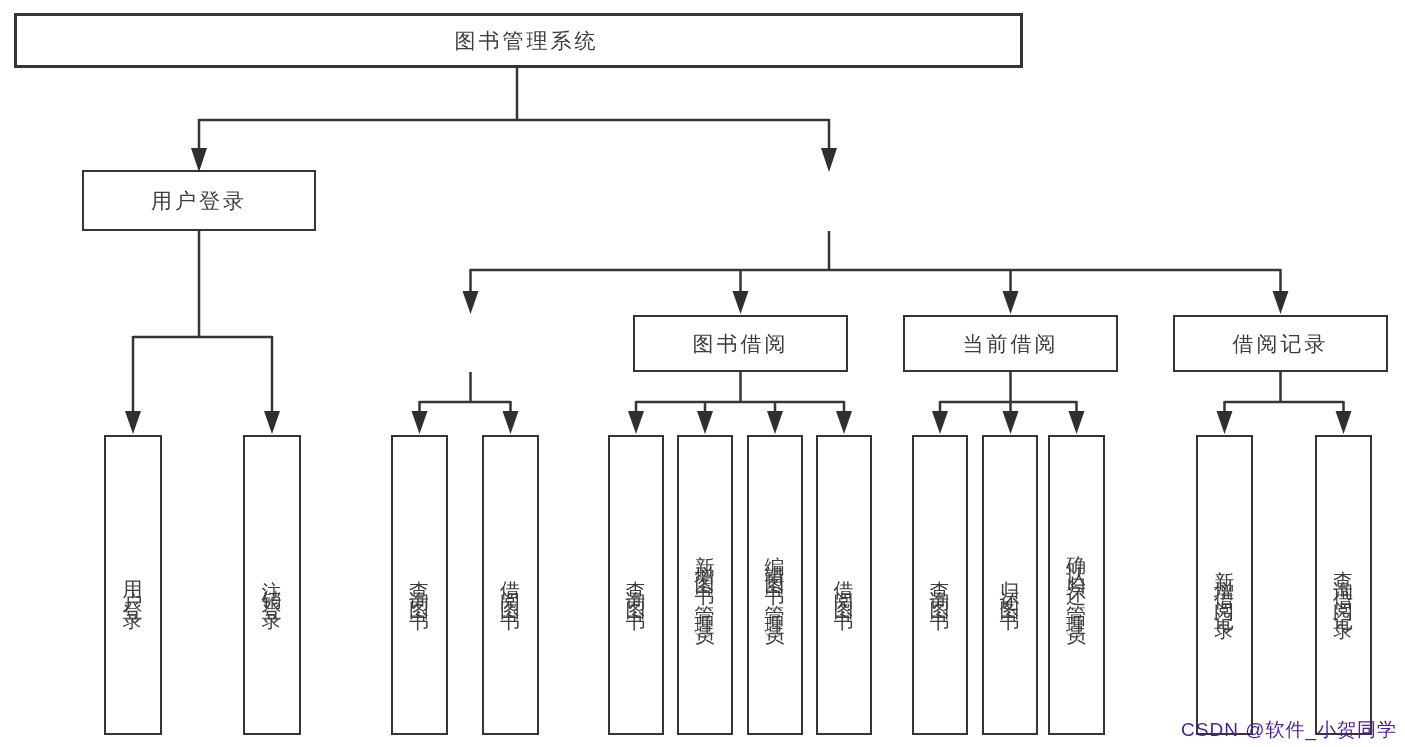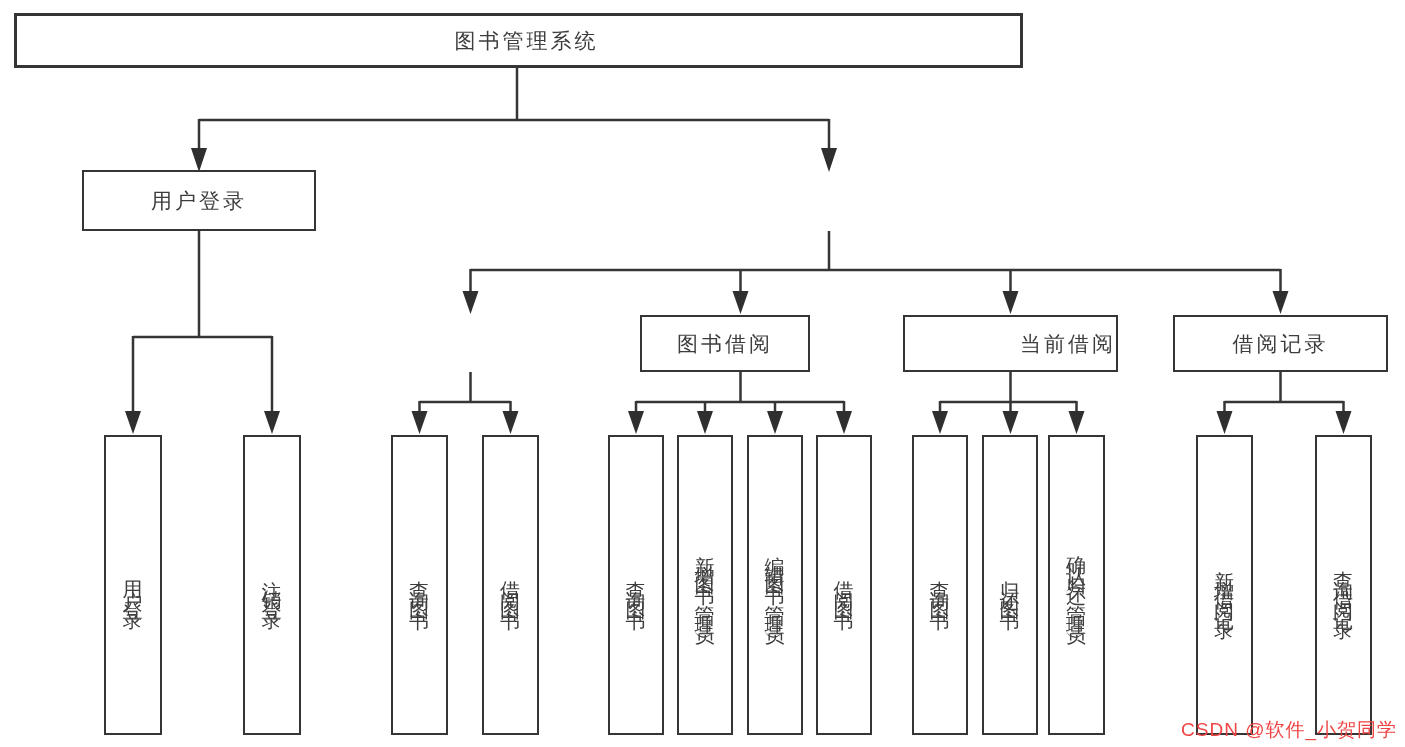--- a/index.html
+++ b/index.html
@@ -36,21 +36,21 @@
     font-size:20px;
     letter-spacing:10px;
     line-height:1;
     white-space:nowrap;
   }
   .watermark{
     position:absolute;
     right:8px;
     bottom:4px;
     font-size:19px;
-    color:#ef4444;
+    color:#4c1d95;
     letter-spacing:1px;
     z-index:3;
     white-space:nowrap;
   }
 </style>
 </head>
 <body>
 
 <div class="canvas">
 
@@ -102,24 +102,24 @@
   </svg>
 
   <div class="node h root" style="left:14px;top:13px;width:1009px;height:55px;">
     <span class="lbl">图书管理系统</span>
   </div>
 
   <div class="node h" style="left:82px;top:170px;width:234px;">
     <span class="lbl">用户登录</span>
   </div>
 
-  <div class="node h" style="left:633px;top:315px;width:170px;height:57px;margin-left:7px;">
+  <div class="node h" style="left:633px;top:315px;width:215px;height:57px;">
     <span class="lbl">图书借阅</span>
   </div>
-  <div class="node h" style="left:903px;top:315px;width:215px;height:57px;justify-content:flex-end;">
+  <div class="node h" style="left:903px;top:315px;width:215px;height:57px;">
     <span class="lbl">当前借阅</span>
   </div>
   <div class="node h" style="left:1173px;top:315px;width:215px;height:57px;">
     <span class="lbl">借阅记录</span>
   </div>
 
   <div class="node v" style="left:104px;top:435px;width:58px;">
     <span class="lbl">用户登录</span>
   </div>
   <div class="node v" style="left:243px;top:435px;width:58px;">

